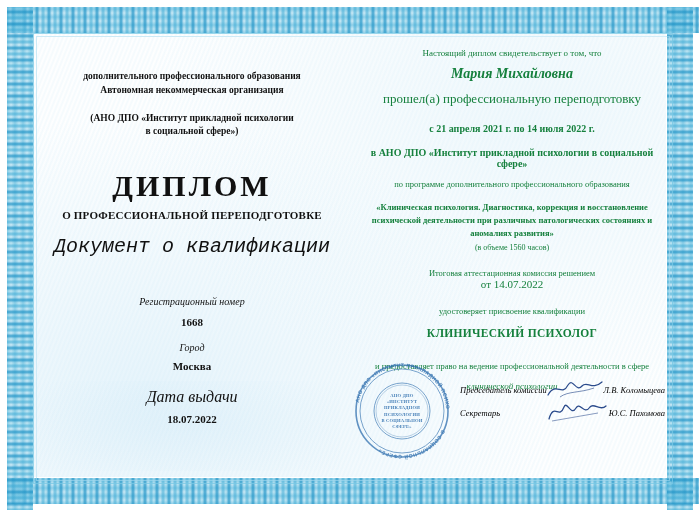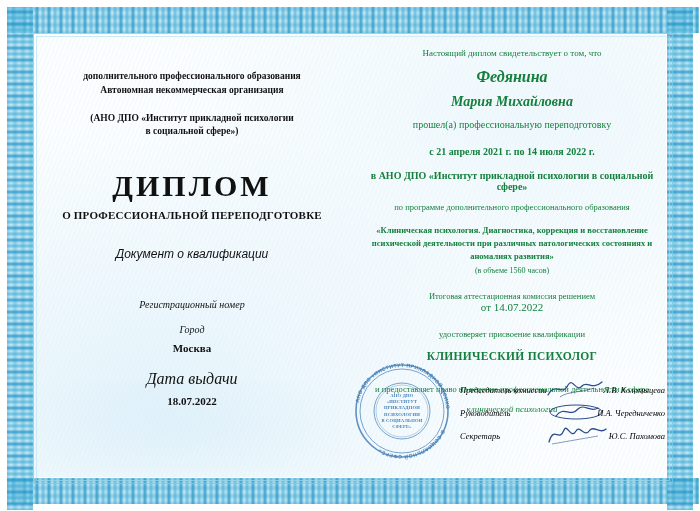--- a/index.html
+++ b/index.html
@@ -143,24 +143,24 @@
     margin-top: 6px;
   }
   .serial {
     margin-top: 22px;
     font-size: 12.5px;
     font-weight: bold;
     color: #c0392b;
     letter-spacing: 4px;
   }
   .doc-qual {
-    margin-top: 26px;
-    font-size: 12px;
-    font-style: italic;
-    font-family: Liberation Sans, sans-serif;
+    margin-top: 14px;
+    font-size: 20px;
+    font-style: italic;
+    font-family: Liberation Mono, monospace;
   }
   .reg-label {
     margin-top: 38px;
     font-size: 10px;
     font-style: italic;
   }
   .reg-value {
     margin-top: 9px;
     font-size: 11px;
     font-weight: bold;
@@ -197,21 +197,21 @@
     font-style: italic;
   }
   .r-name {
     margin-top: 8px;
     font-size: 14px;
     font-weight: bold;
     font-style: italic;
   }
   .r-passed {
     margin-top: 9px;
-    font-size: 10px;
+    font-size: 13px;
   }
   .r-period {
     margin-top: 16px;
     font-size: 10px;
     font-weight: bold;
   }
   .r-org {
     margin-top: 13px;
     font-size: 10px;
     font-weight: bold;
@@ -341,29 +341,29 @@
       <div>Автономная некоммерческая организация</div>
     </div>
     <div class="org-abbrev">
       <div>(АНО ДПО «Институт прикладной психологии</div>
       <div>в социальной сфере»)</div>
     </div>
     <div class="title-diplom">ДИПЛОМ</div>
     <div class="title-sub">О ПРОФЕССИОНАЛЬНОЙ ПЕРЕПОДГОТОВКЕ</div>
     <div class="doc-qual">Документ о квалификации</div>
     <div class="reg-label">Регистрационный номер</div>
+    <div class="reg-value">1668</div>
     <div class="city-label">Город</div>
     <div class="city-value">Москва</div>
     <div class="date-label">Дата выдачи</div>
     <div class="date-value">18.07.2022</div>
   </div>
 
   <div class="col-right">
     <div class="r-intro">Настоящий диплом свидетельствует о том, что</div>
-    <div class="r-surname">Федянина</div>
     <div class="r-name">Мария Михайловна</div>
     <div class="r-passed">прошел(а) профессиональную переподготовку</div>
     <div class="r-period">с 21 апреля 2021 г. по 14 июля 2022 г.</div>
     <div class="r-org">в АНО ДПО «Институт прикладной психологии в социальной сфере»</div>
     <div class="r-program-label">по программе дополнительного профессионального образования</div>
     <div class="r-program-name">
       <div>«Клиническая психология. Диагностика, коррекция и восстановление</div>
       <div>психической деятельности при различных патологических состояниях и</div>
       <div>аномалиях развития»</div>
     </div>
@@ -408,28 +408,20 @@
 
     <div class="sig-row">
       <span class="sig-role">Председатель комиссии</span>
       <svg class="sig-scribble" viewBox="0 0 62 24">
         <path d="M2,18 C10,4 16,20 22,8 C27,0 30,16 36,9 C41,3 46,14 56,5" fill="none" stroke="#2b4b8c" stroke-width="1.2" stroke-linecap="round"></path>
         <path d="M14,20 C22,14 34,16 48,11" fill="none" stroke="#2b4b8c" stroke-width="0.8" opacity="0.8"></path>
       </svg>
       <span class="sig-name">Л.В. Коломыцева</span>
     </div>
 
-    <div class="sig-row">
-      <span class="sig-role">Руководитель</span>
-      <svg class="sig-scribble" viewBox="0 0 62 24">
-        <ellipse cx="30" cy="12" rx="26" ry="7" fill="none" stroke="#2b4b8c" stroke-width="1"></ellipse>
-        <path d="M10,16 C18,5 24,18 32,9 C38,3 44,13 52,8" fill="none" stroke="#2b4b8c" stroke-width="1.2" stroke-linecap="round"></path>
-      </svg>
-      <span class="sig-name">И.А. Чередниченко</span>
-    </div>
 
     <div class="sig-row">
       <span class="sig-role">Секретарь</span>
       <svg class="sig-scribble" viewBox="0 0 62 24">
         <path d="M3,19 C8,2 13,20 18,7 C21,0 25,17 30,8 C34,1 38,16 44,7 C48,2 54,12 60,6" fill="none" stroke="#2b4b8c" stroke-width="1.3" stroke-linecap="round"></path>
         <path d="M6,21 L52,13" fill="none" stroke="#2b4b8c" stroke-width="0.7" opacity="0.8"></path>
       </svg>
       <span class="sig-name">Ю.С. Пахомова</span>
     </div>
 

